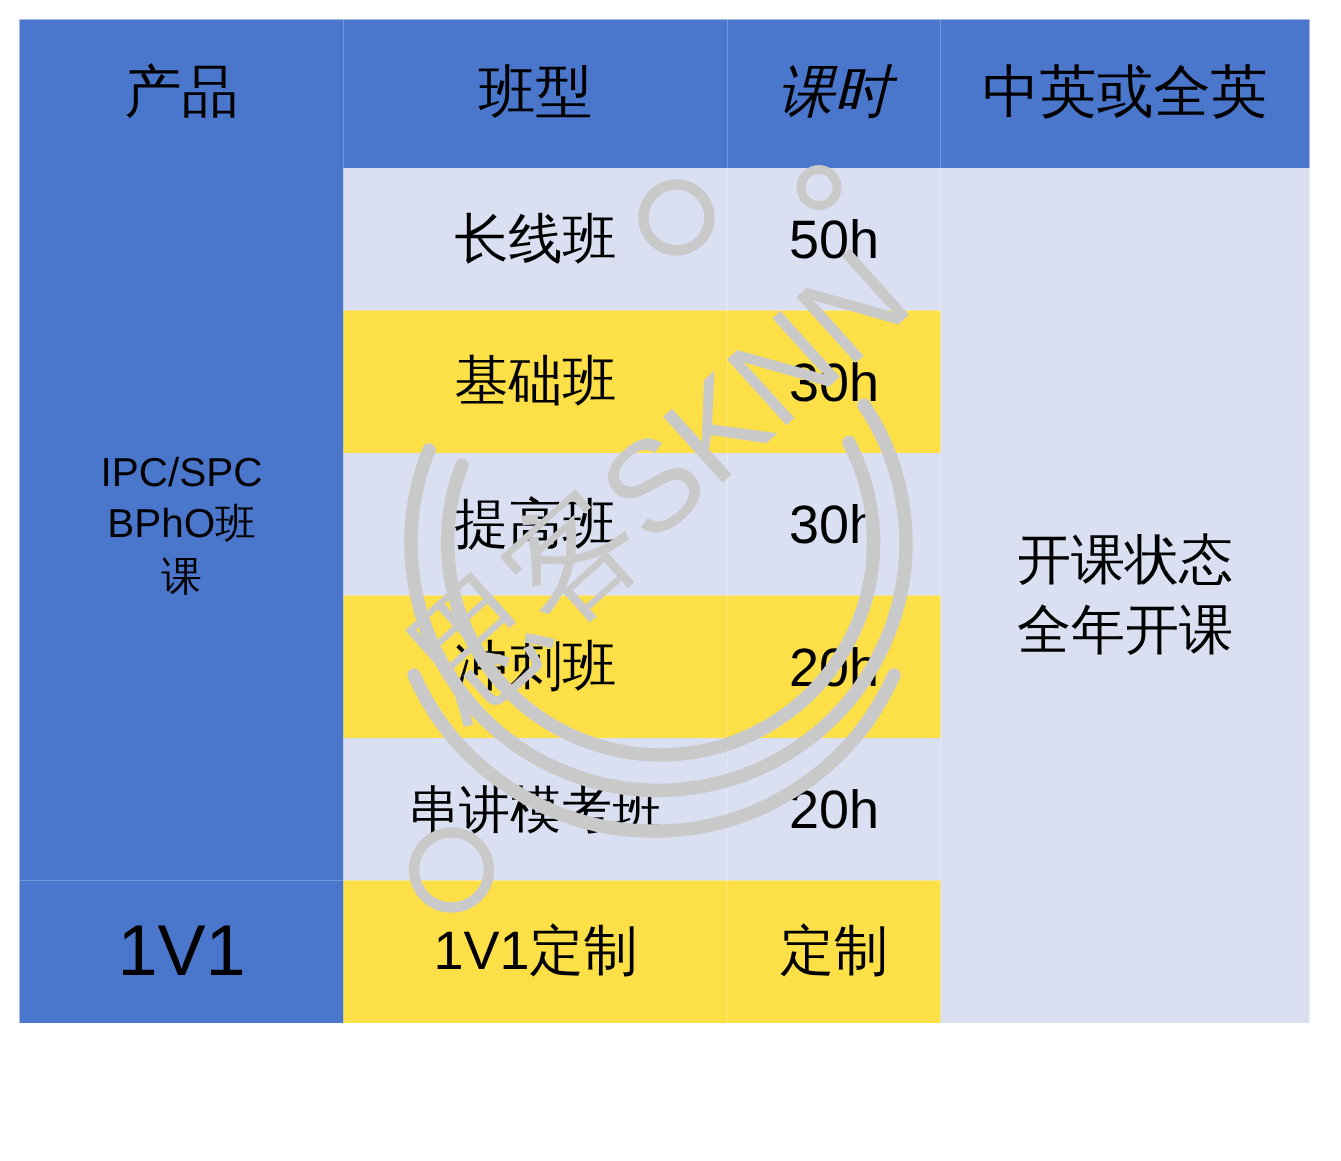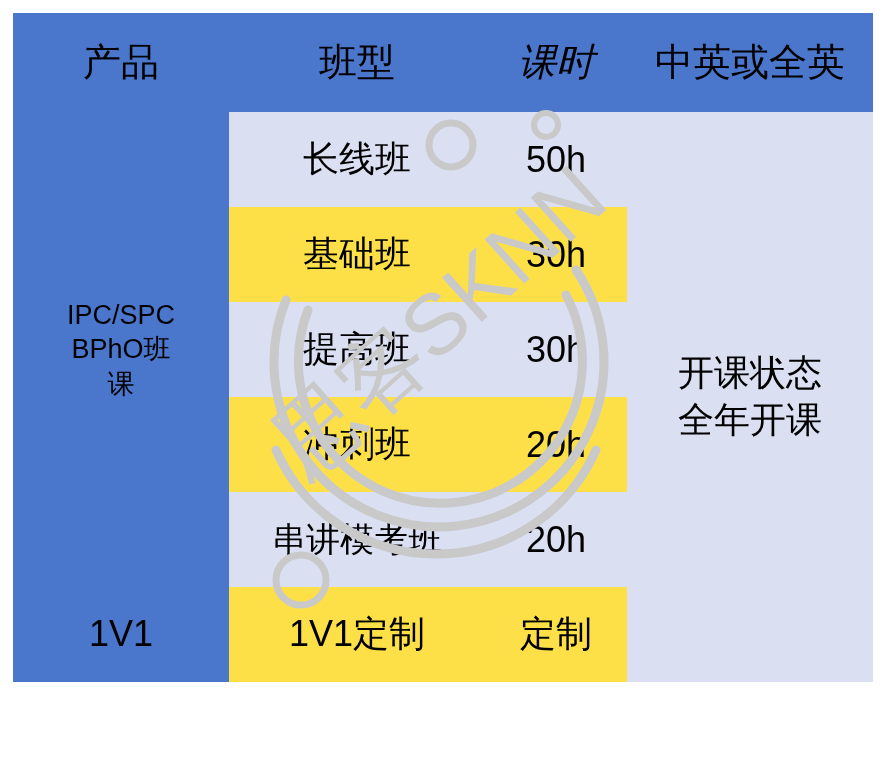--- a/index.html
+++ b/index.html
@@ -77,21 +77,21 @@
   td.product-cell {
     background: #4A76CC;
     color: #ffffff;
     font-weight: bold;
     font-size: 27px;
     line-height: 1.28;
     border-top: 5px solid #ffffff;
     border-right: 4px solid #ffffff;
   }
   td.product-cell.single {
-    font-size: 36px;
+    font-size: 48px;
   }
 
   
   td.status-cell {
     background: #DAE0F2;
     font-size: 36px;
     line-height: 1.3;
     border-top: 5px solid #ffffff;
     border-right: 3px solid #4A76CC;
   }

